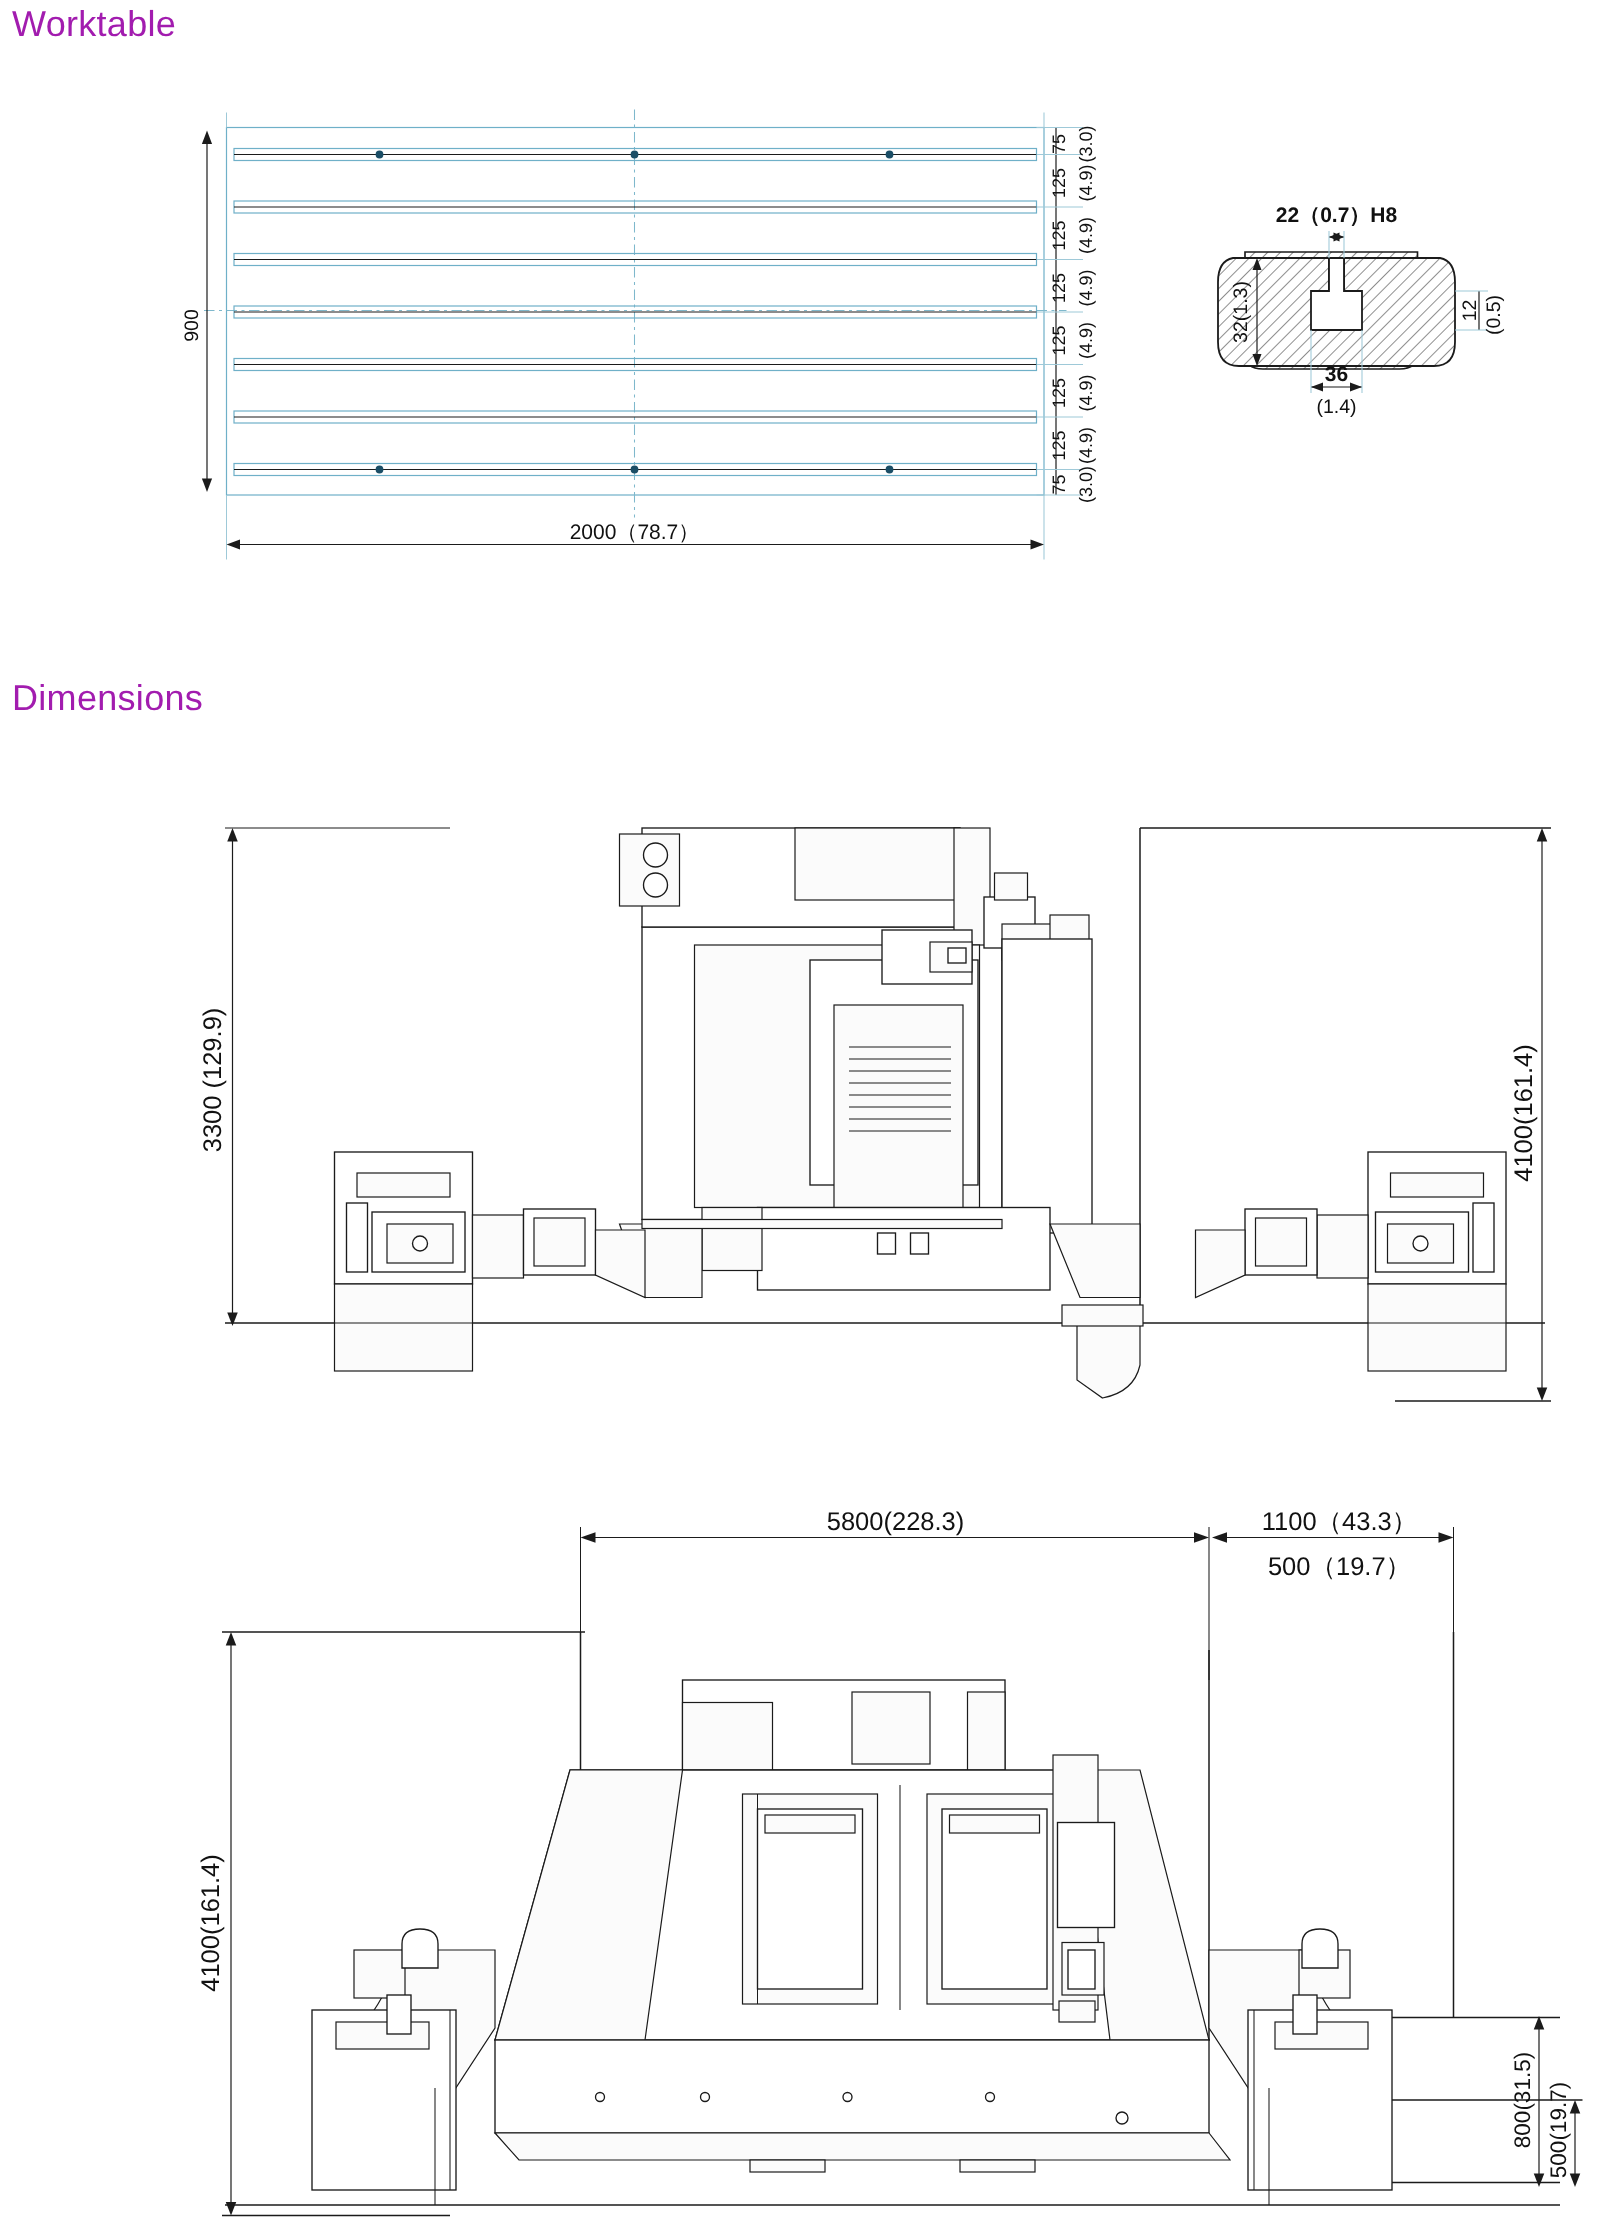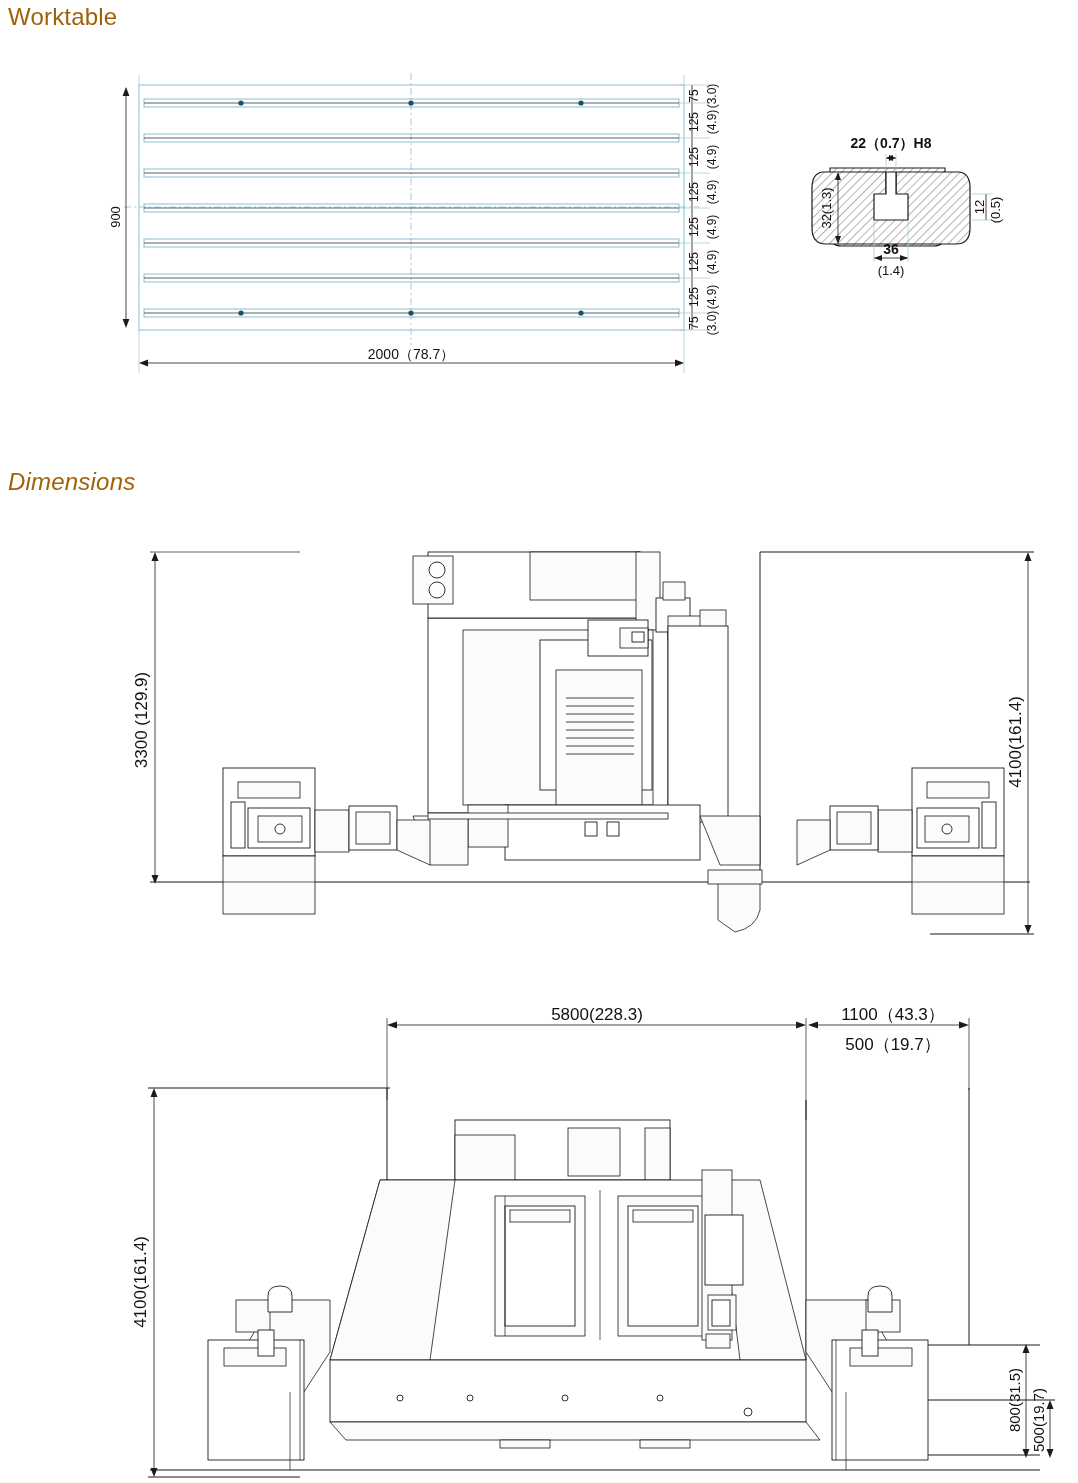--- a/index.html
+++ b/index.html
@@ -8,25 +8,25 @@
     background:#ffffff;
     font-family:"Liberation Sans", sans-serif;
     color:#111;
     position:relative;
     overflow:hidden;
   }
   .section-title{
     position:absolute;
     font-size:24px;
     font-weight:400;
-    color:#a16207;
+    color:#a21caf;
     letter-spacing:0.2px;
   }
   #title-worktable{left:8px;top:3px;}
-  #title-dimensions{left:8px;top:468px;font-style:italic;}
+  #title-dimensions{left:8px;top:452px;}
 
   .panel{position:absolute;}
 
   svg{display:block;overflow:visible;}
   .ln{stroke:#1b1b1b;stroke-width:1;fill:none;}
   .ln-thin{stroke:#1b1b1b;stroke-width:0.7;fill:none;}
   .ln-blue{stroke:#6fb0c8;stroke-width:0.8;fill:none;}
   .ln-dash{stroke:#7fb8cc;stroke-width:0.7;fill:none;stroke-dasharray:7 3 2 3;}
   .ln-dim{stroke:#1b1b1b;stroke-width:0.8;fill:none;}
   .ln-ext{stroke:#9ec9d8;stroke-width:0.7;fill:none;}
@@ -40,21 +40,21 @@
   .t15{font-size:15px;}
   .t17{font-size:17px;}
   .bold{font-weight:700;}
 </style>
 </head>
 <body>
 
 <div class="section-title" id="title-worktable">Worktable</div>
 <div class="section-title" id="title-dimensions">Dimensions</div>
 
-<div class="panel" id="worktable-panel" style="left:4px;top:55px;width:780px;height:330px;text-align:right;">
+<div class="panel" id="worktable-panel" style="left:16px;top:55px;width:780px;height:330px;text-align:right;">
 <svg width="780" height="330" viewBox="0 0 780 330">
 
   <rect x="135" y="30" width="545" height="245" class="ln-blue"></rect>
 
   <line x1="135" y1="275" x2="135" y2="318" class="ln-ext"></line>
   <line x1="680" y1="275" x2="680" y2="318" class="ln-ext"></line>
   <line x1="135" y1="30" x2="135" y2="20" class="ln-ext"></line>
   <line x1="680" y1="30" x2="680" y2="20" class="ln-ext"></line>
 
   <line x1="407" y1="18" x2="407" y2="290" class="ln-dash"></line>

